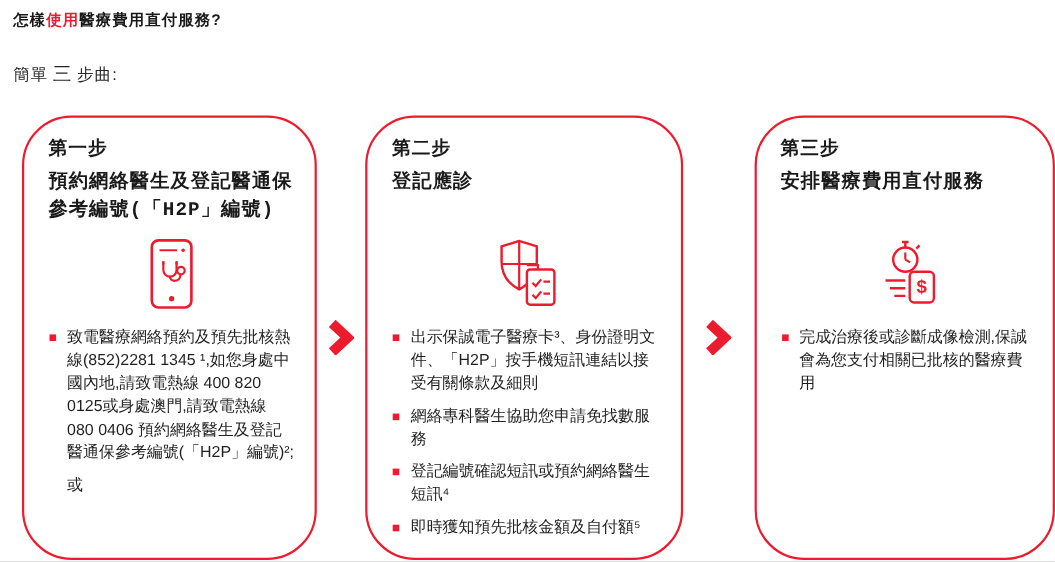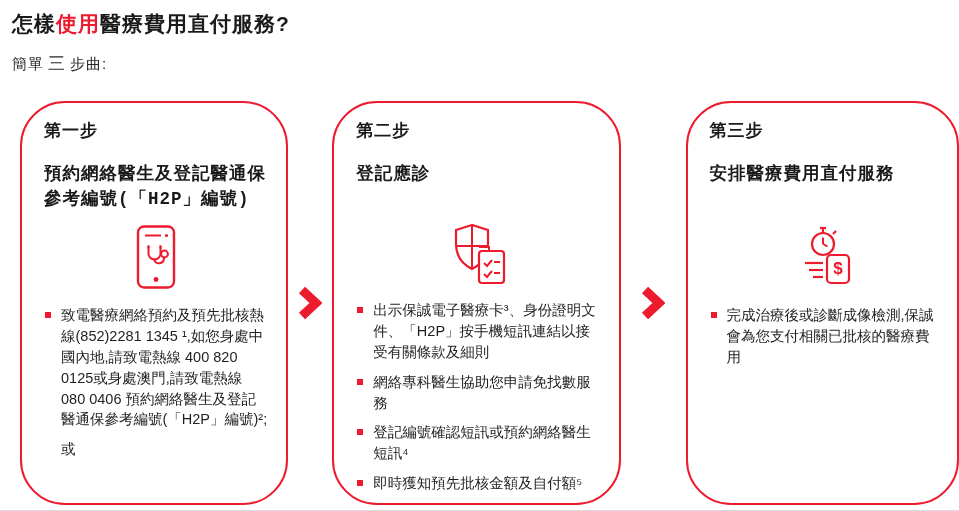--- a/index.html
+++ b/index.html
@@ -14,28 +14,28 @@
     position: relative;
   }
   .page {
     position: relative;
     width: 959px;
     height: 511px;
   }
   .page-title {
     margin: 0;
     padding: 10px 0 0 12px;
-    font-size: 21px;
+    font-size: 14px;
     font-weight: bold;
     letter-spacing: 1px;
     color: #1a1a1a;
   }
   .page-title .hl { color: #ED1B2E; }
   .page-subtitle {
-    margin: 14px 0 0 0;
+    margin: 28px 0 0 0;
     padding-left: 12px;
     font-size: 15px;
     color: #262626;
     letter-spacing: 1px;
   }
   .page-subtitle .num {
     font-family: "DejaVu Serif", serif;
     font-size: 17px;
     margin: 0 4px;
   }
@@ -62,21 +62,21 @@
     display: flex;
     align-items: center;
     justify-content: center;
   }
   .arrow-1 { width: 46px; }
   .arrow-2 { width: 66px; }
   .step-label {
     font-size: 17px;
     font-weight: bold;
     letter-spacing: 1px;
-    margin-bottom: 20px;
+    margin-bottom: 8px;
   }
   .step-title {
     font-size: 17.5px;
     font-weight: bold;
     line-height: 1.4;
     letter-spacing: 1px;
     min-height: 51px;
     font-family: Liberation Mono, monospace;
   }
   .icon-wrap {

